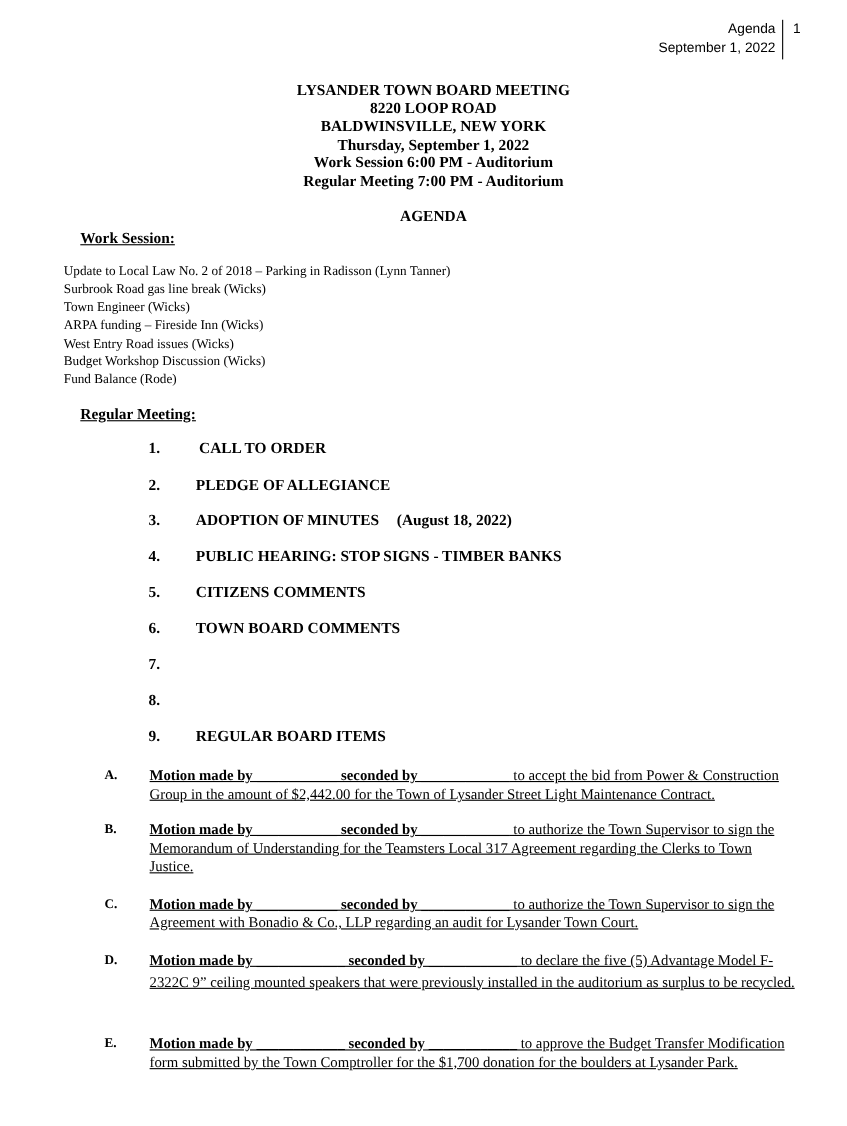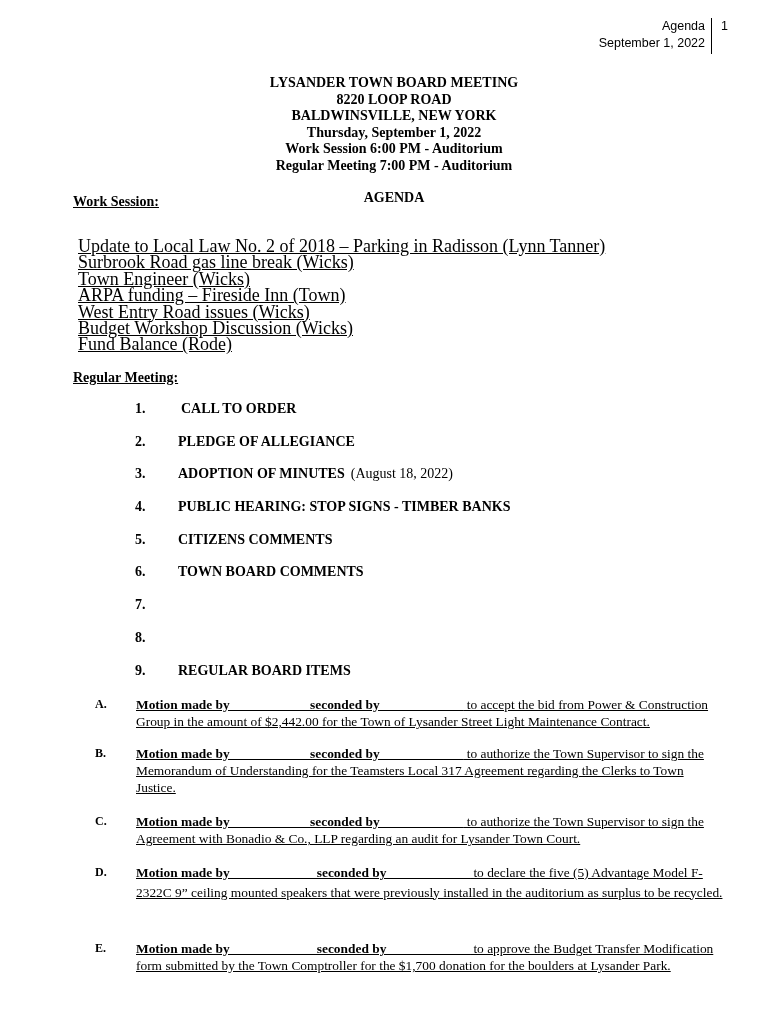--- a/index.html
+++ b/index.html
@@ -8,26 +8,26 @@
   .sans { font-family: "Liberation Sans", "DejaVu Sans", sans-serif; }
 
   .header-block { position: absolute; top: 18px; right: 58px; text-align: right; font-size: 12.5px; line-height: 17px; padding-right: 6px; border-right: 1.3px solid #000; height: 36px; }
   .page-num { position: absolute; top: 18px; left: 721px; font-size: 12.5px; line-height: 17px; }
 
   .title-block { position: absolute; top: 75px; left: 0; width: 788px; text-align: center; font-weight: bold; font-size: 14px; line-height: 16.5px; }
   .agenda-label { position: absolute; top: 190px; left: 0; width: 788px; text-align: center; font-weight: bold; font-size: 14px; }
 
   .section-head { position: absolute; left: 73px; font-weight: bold; font-size: 14px; text-decoration: underline; }
 
-  .ws-list { position: absolute; top: 238px; left: 78px; font-size: 18px; line-height: 16.4px; margin: 0; padding: 0; list-style: none; text-decoration: underline; }
+  .ws-list { position: absolute; top: 238px; left: 58px; font-size: 12px; line-height: 16.4px; margin: 0; padding: 0; list-style: none; }
 
   .reg-list { position: absolute; top: 401px; left: 135px; margin: 0; padding: 0; list-style: none; font-size: 14px; }
   .reg-list li { height: 32.7px; display: flex; font-weight: bold; }
   .reg-list .num { width: 43px; }
-  .reg-list .paren { font-weight: normal; margin-left: 6px; }
+  .reg-list .paren { font-weight: bold; margin-left: 16px; }
 
   .motion { position: absolute; left: 95px; width: 630px; font-size: 13.4px; line-height: 17px; }
   .motion .letter { position: absolute; left: 0; top: 0; font-weight: bold; font-size: 12px; }
   .motion .body { margin-left: 41px; text-decoration: underline; }
   .motion .lead { font-weight: bold; }
   .motion.spaced { line-height: 19.5px; }
 </style>
 </head>
 <body class="serif">
 
@@ -40,26 +40,26 @@
 <div class="title-block">
   <div>LYSANDER TOWN BOARD MEETING</div>
   <div>8220 LOOP ROAD</div>
   <div>BALDWINSVILLE, NEW YORK</div>
   <div>Thursday, September 1, 2022</div>
   <div>Work Session 6:00 PM - Auditorium</div>
   <div>Regular Meeting 7:00 PM - Auditorium</div>
 </div>
 <div class="agenda-label">AGENDA</div>
 
-<div class="section-head" style="top:194px;">Work Session:</div>
+<div class="section-head" style="top:210px;">Work Session:</div>
 <ul class="ws-list">
   <li>Update to Local Law No. 2 of 2018 – Parking in Radisson (Lynn Tanner)</li>
   <li>Surbrook Road gas line break (Wicks)</li>
   <li>Town Engineer (Wicks)</li>
-  <li>ARPA funding – Fireside Inn (Town)</li>
+  <li>ARPA funding – Fireside Inn (Wicks)</li>
   <li>West Entry Road issues (Wicks)</li>
   <li>Budget Workshop Discussion (Wicks)</li>
   <li>Fund Balance (Rode)</li>
 </ul>
 
 <div class="section-head" style="top:370px;">Regular Meeting:</div>
 <ul class="reg-list">
   <li>
       <span class="num">1.</span>
       <span style="margin-left:3px">CALL TO ORDER</span>

